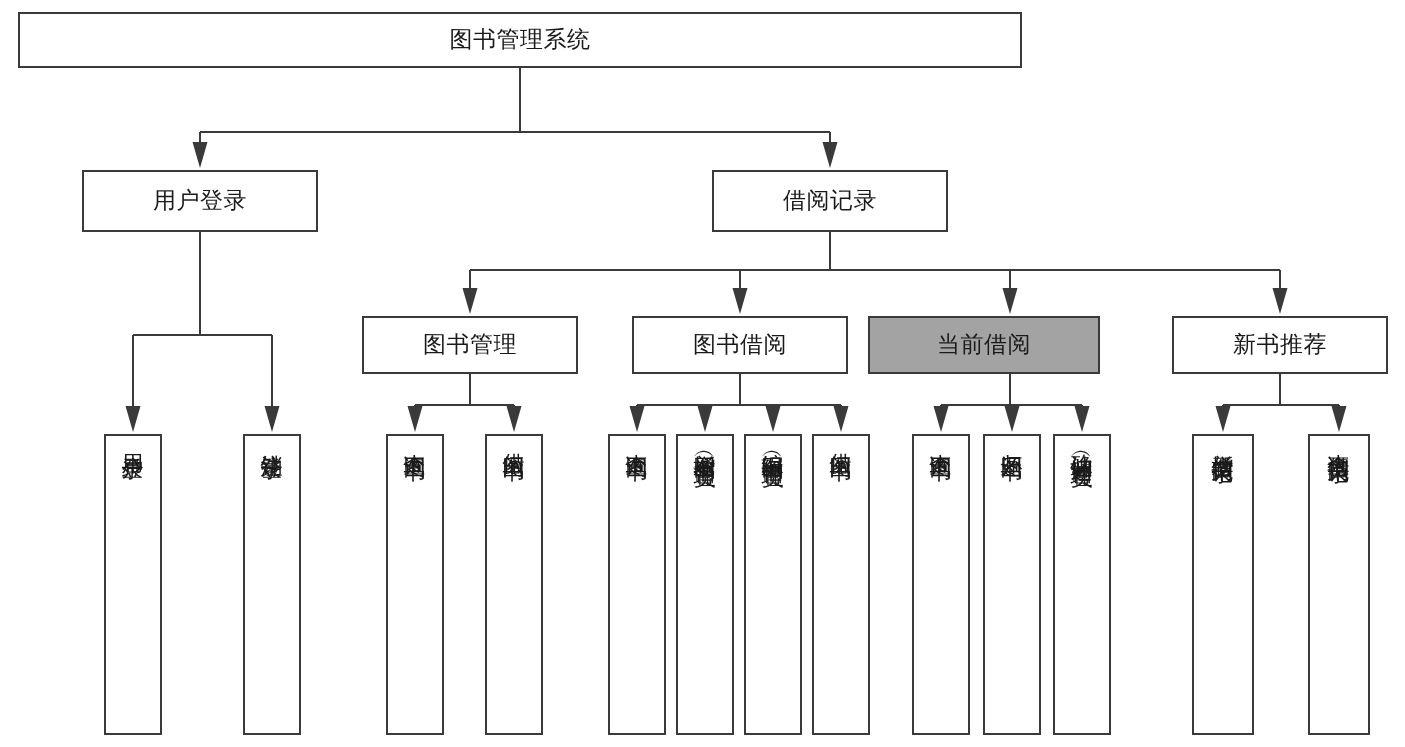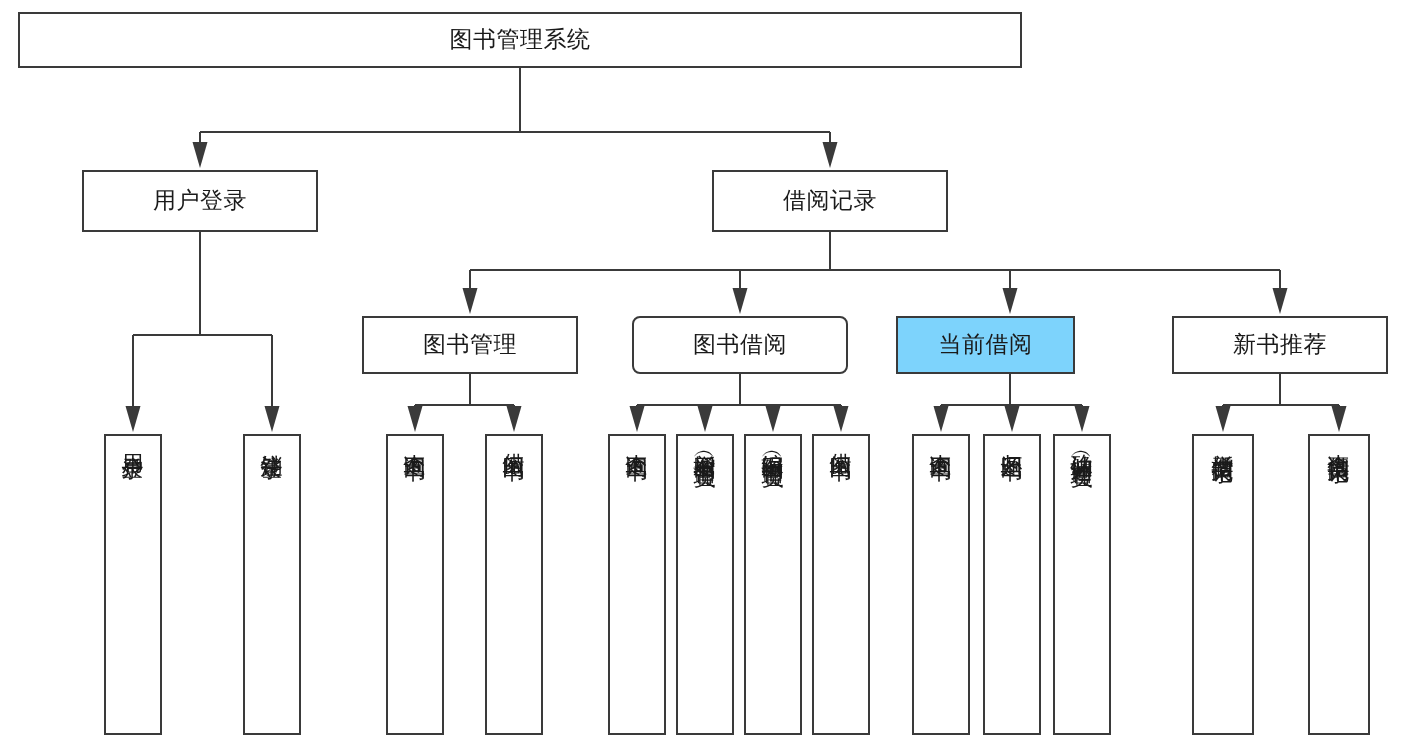--- a/index.html
+++ b/index.html
@@ -138,24 +138,24 @@
       </div>
       <div class="node-box node-l2 node-horizontal" style="left: 82px; top: 170px; width: 236px; height: 62px; border-color: rgb(58, 58, 58); background: rgb(255, 255, 255);">
         <span class="node-label" style="color: rgb(26, 26, 26);">用户登录</span>
       </div>
       <div class="node-box node-l2 node-horizontal" style="left: 712px; top: 170px; width: 236px; height: 62px; border-color: rgb(58, 58, 58); background: rgb(255, 255, 255);">
         <span class="node-label" style="color: rgb(26, 26, 26);">借阅记录</span>
       </div>
       <div class="node-box node-l3 node-horizontal" style="left: 362px; top: 316px; width: 216px; height: 58px; border-color: rgb(58, 58, 58); background: rgb(255, 255, 255);">
         <span class="node-label" style="color: rgb(26, 26, 26);">图书管理</span>
       </div>
-      <div class="node-box node-l3 node-horizontal" style="left: 632px; top: 316px; width: 216px; height: 58px; border-color: rgb(58, 58, 58); background: rgb(255, 255, 255); border-radius: 8px;">
+      <div class="node-box node-l3 node-horizontal" style="left: 632px; top: 316px; width: 216px; height: 58px; border-color: rgb(58, 58, 58); background: rgb(255, 255, 255);">
         <span class="node-label" style="color: rgb(26, 26, 26);">图书借阅</span>
       </div>
-      <div class="node-box node-l3 node-horizontal" style="left: 896px; top: 316px; width: 179px; height: 58px; border-color: rgb(58, 58, 58); background: #7dd3fc;">
+      <div class="node-box node-l3 node-horizontal" style="left: 868px; top: 316px; width: 232px; height: 58px; border-color: rgb(58, 58, 58); background: #a3a3a3;">
         <span class="node-label" style="color: rgb(26, 26, 26);">当前借阅</span>
       </div>
       <div class="node-box node-l3 node-horizontal" style="left: 1172px; top: 316px; width: 216px; height: 58px; border-color: rgb(58, 58, 58); background: rgb(255, 255, 255);">
         <span class="node-label" style="color: rgb(26, 26, 26);">新书推荐</span>
       </div>
       <div class="node-box node-leaf node-vertical" style="left: 104px; top: 434px; width: 58px; height: 301px; border-color: rgb(58, 58, 58); background: rgb(255, 255, 255);">
         <span class="node-label" style="color: rgb(26, 26, 26);">用户登录</span>
       </div>
       <div class="node-box node-leaf node-vertical" style="left: 243px; top: 434px; width: 58px; height: 301px; border-color: rgb(58, 58, 58); background: rgb(255, 255, 255);">
         <span class="node-label" style="color: rgb(26, 26, 26);">注销登录</span>

